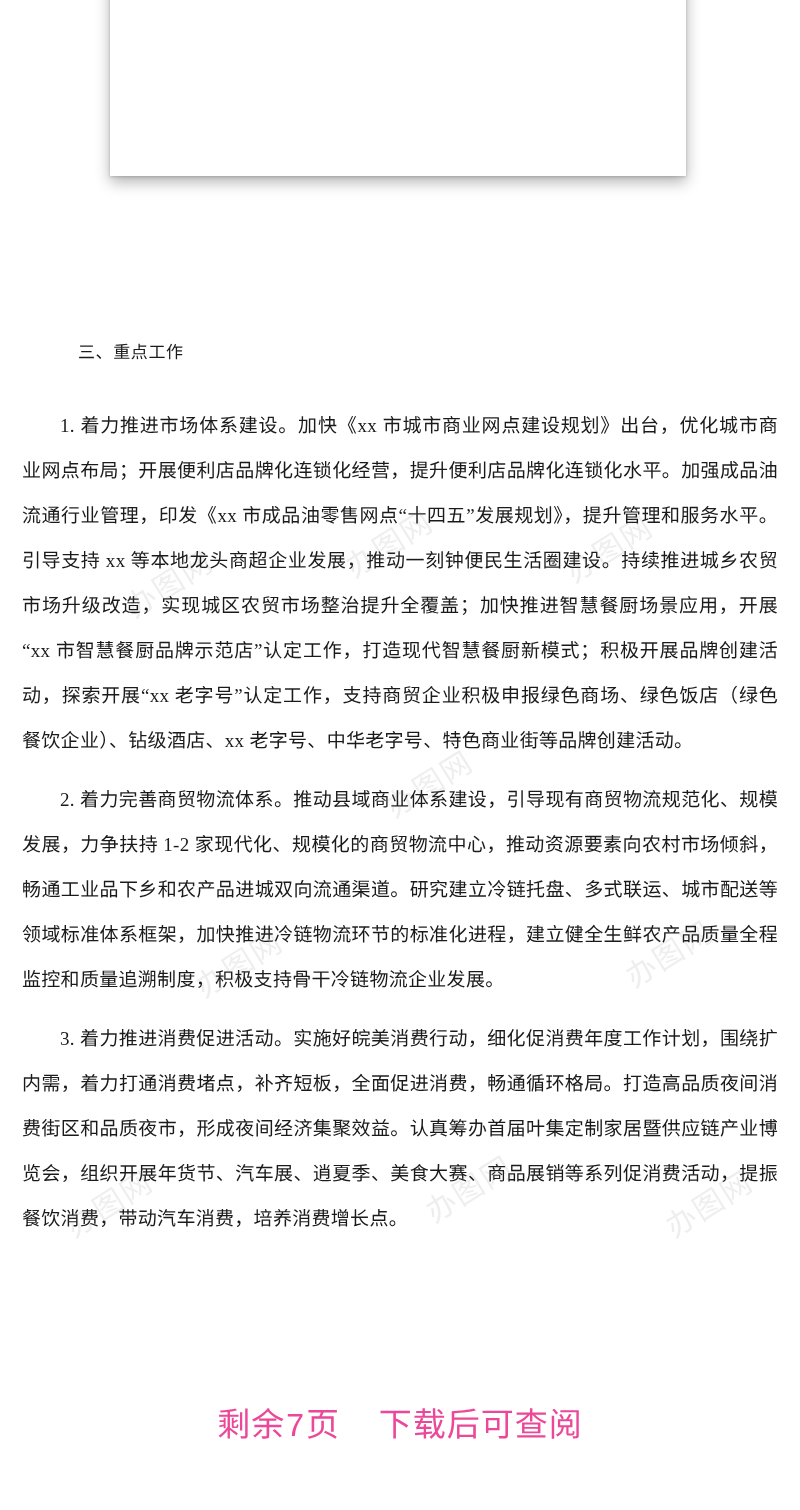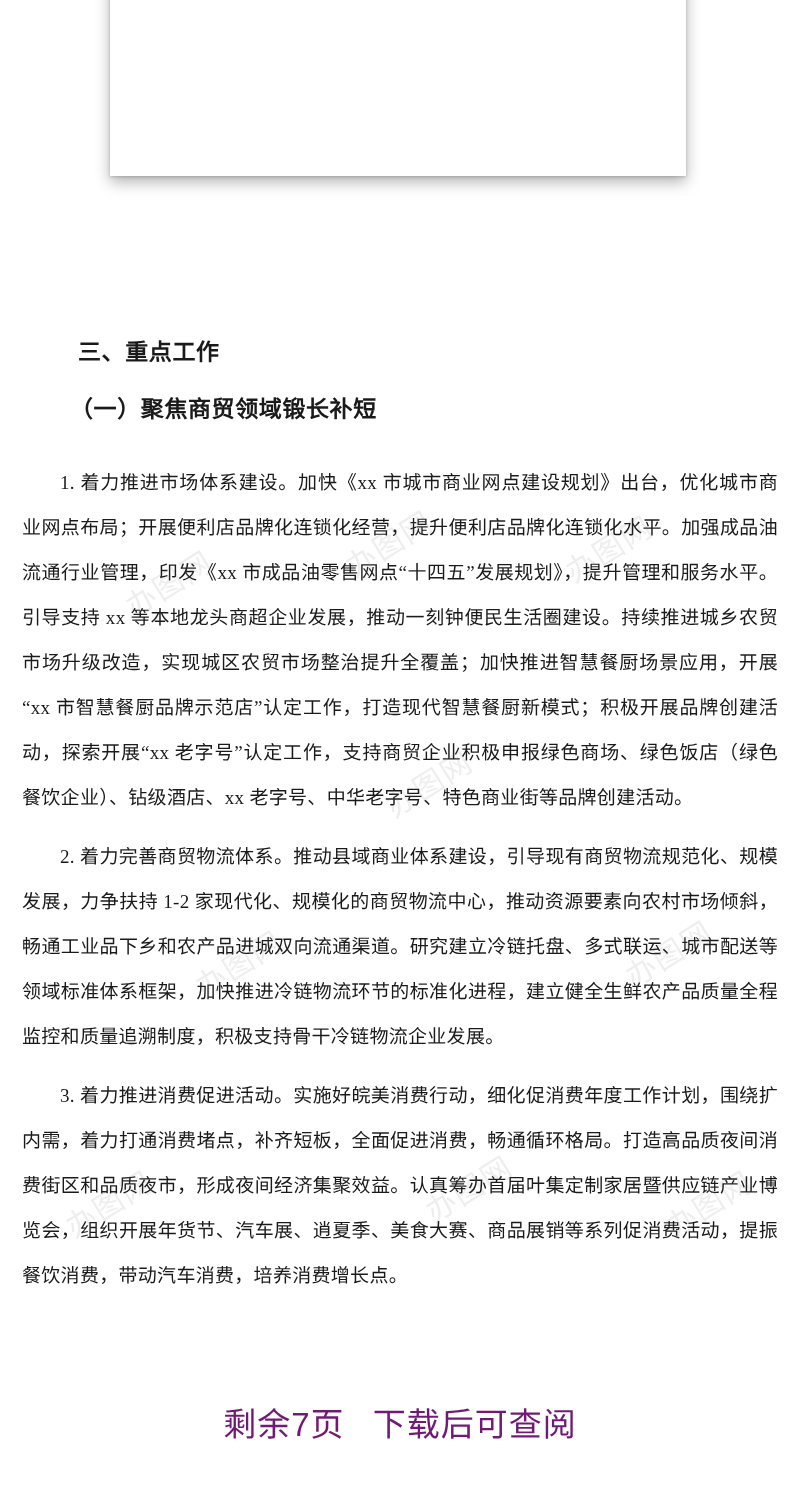--- a/index.html
+++ b/index.html
@@ -41,22 +41,22 @@
   }
   .doc-inner {
     position: absolute;
     left: 22px;
     width: 756px;
     top: 330px;
   }
 
   h2.heading, h3.subheading {
     margin: 0;
-    font-weight: bold;
-    font-size: 23px;
+    font-weight: normal;
+    font-size: 17px;
     line-height: 45px;
     letter-spacing: 0.6px;
   }
   h2.heading {
     text-indent: 56px;
   }
   h3.subheading {
     text-indent: 48px;
     margin-top: 12px;
   }
@@ -94,43 +94,42 @@
     font-weight: 500;
   }
 
   
   .footer-cta {
     position: absolute;
     left: 0;
     top: 1398px;
     width: 800px;
     text-align: center;
-    font-family: Liberation Sans, sans-serif;
+    font-family: Liberation Mono, monospace;
     font-size: 33px;
-    color: #701a75;
+    color: #ec4899;
     letter-spacing: 1px;
     z-index: 8;
   }
   .footer-cta .pages { margin-right: 18px; }
 </style>
 </head>
 <body>
 
 <div class="page-card-wrap">
   <div class="page-card">
     
   </div>
 </div>
 
 <div class="doc">
   <div class="doc-inner">
 
     <h2 class="heading">三、重点工作</h2>
 
-    <h3 class="subheading">（一）聚焦商贸领域锻长补短</h3>
 
     <div class="gap-after-sub"></div>
 
     <p class="para">1. 着力推进市场体系建设。加快《xx 市城市商业网点建设规划》出台，优化城市商业网点布局；开展便利店品牌化连锁化经营，提升便利店品牌化连锁化水平。加强成品油流通行业管理，印发《xx 市成品油零售网点“十四五”发展规划》，提升管理和服务水平。引导支持 xx 等本地龙头商超企业发展，推动一刻钟便民生活圈建设。持续推进城乡农贸市场升级改造，实现城区农贸市场整治提升全覆盖；加快推进智慧餐厨场景应用，开展“xx 市智慧餐厨品牌示范店”认定工作，打造现代智慧餐厨新模式；积极开展品牌创建活动，探索开展“xx 老字号”认定工作，支持商贸企业积极申报绿色商场、绿色饭店（绿色餐饮企业）、钻级酒店、xx 老字号、中华老字号、特色商业街等品牌创建活动。</p>
 
     <p class="para">2. 着力完善商贸物流体系。推动县域商业体系建设，引导现有商贸物流规范化、规模发展，力争扶持 1-2 家现代化、规模化的商贸物流中心，推动资源要素向农村市场倾斜，畅通工业品下乡和农产品进城双向流通渠道。研究建立冷链托盘、多式联运、城市配送等领域标准体系框架，加快推进冷链物流环节的标准化进程，建立健全生鲜农产品质量全程监控和质量追溯制度，积极支持骨干冷链物流企业发展。</p>
 
     <p class="para">3. 着力推进消费促进活动。实施好皖美消费行动，细化促消费年度工作计划，围绕扩内需，着力打通消费堵点，补齐短板，全面促进消费，畅通循环格局。打造高品质夜间消费街区和品质夜市，形成夜间经济集聚效益。认真筹办首届叶集定制家居暨供应链产业博览会，组织开展年货节、汽车展、逍夏季、美食大赛、商品展销等系列促消费活动，提振餐饮消费，带动汽车消费，培养消费增长点。</p>
 
   </div>

